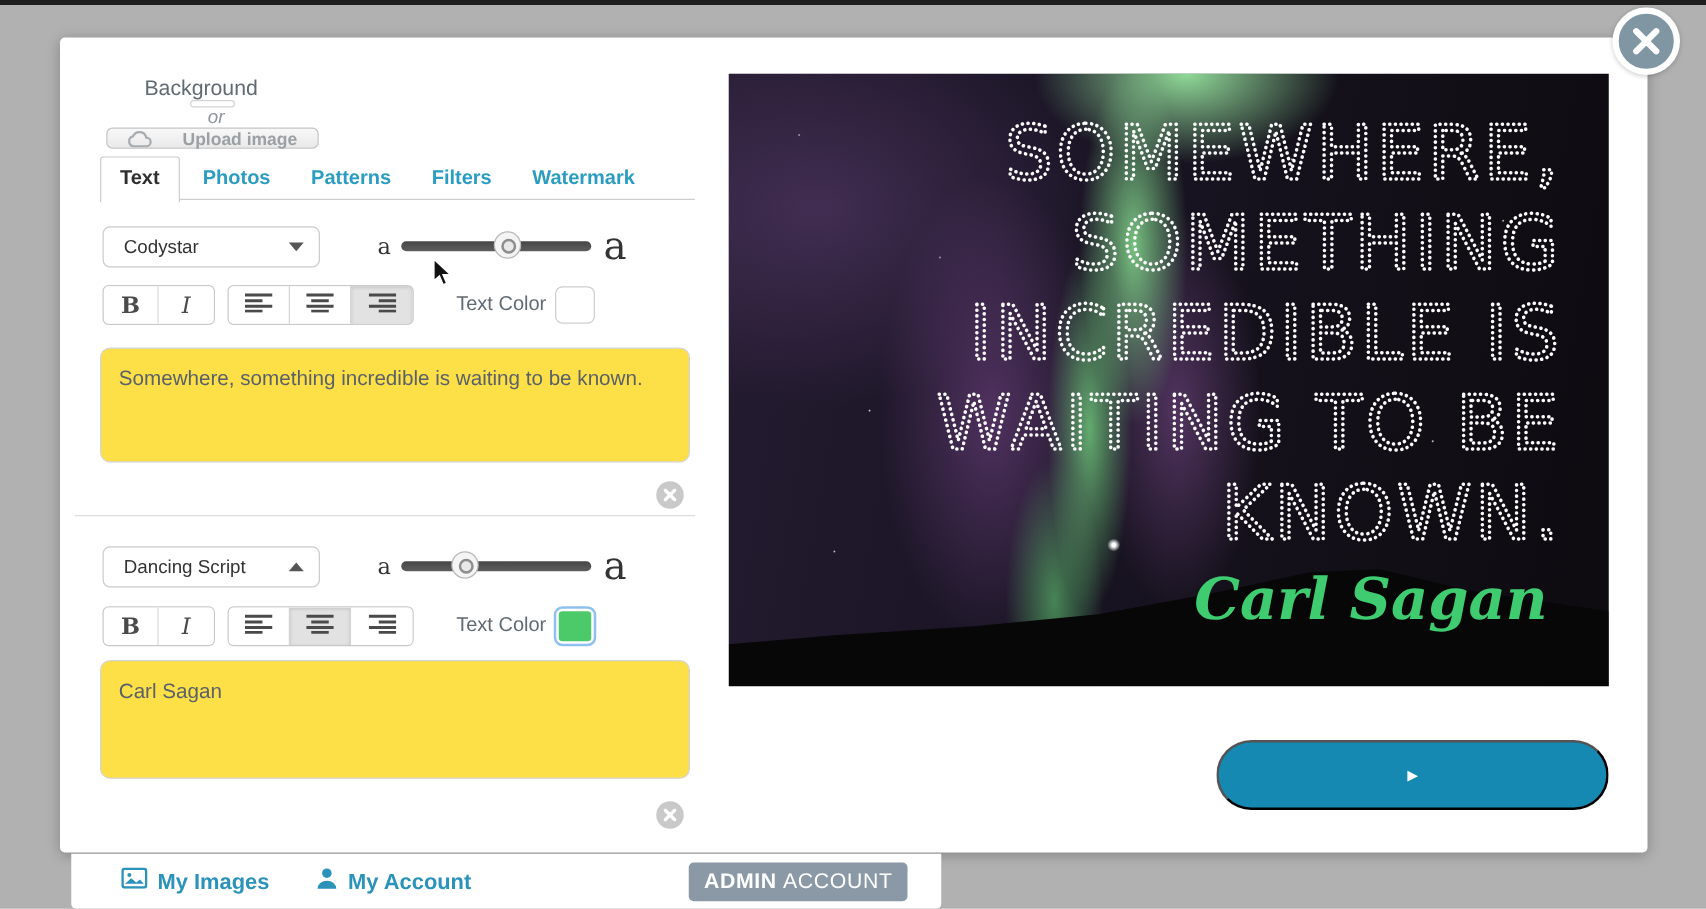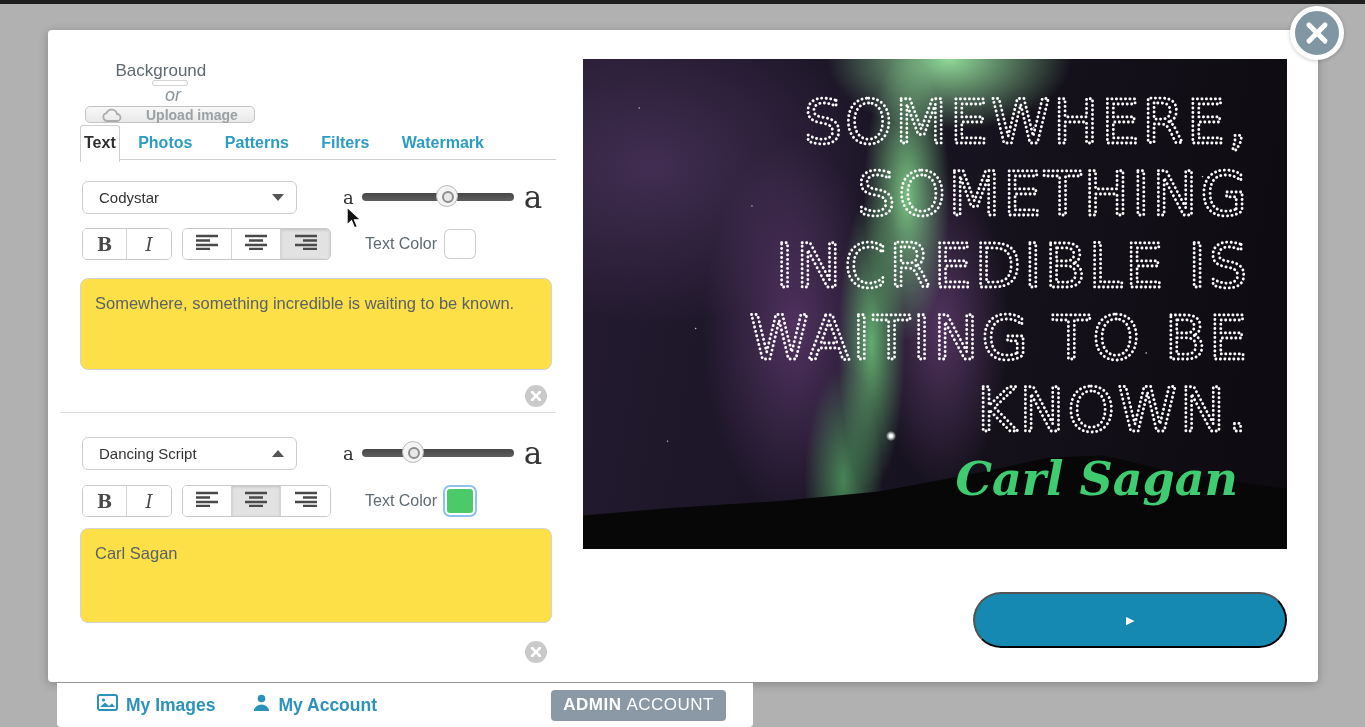--- a/index.html
+++ b/index.html
@@ -12,40 +12,40 @@
   .topstrip{position:absolute;left:0;top:0;width:1365px;height:4px;background:#1e1e1e;}
   .modal{
     position:absolute;left:48px;top:30px;width:1270px;height:652px;
     background:#ffffff;border-radius:4px;box-shadow:0 2px 10px rgba(0,0,0,.25);
   }
   
   .bg-row{position:absolute;left:37px;top:31px;height:40px;display:flex;align-items:center;flex-direction:column;}
   .bg-label{font-size:17px;color:#5f6a72;margin-right:18px;}
   .bg-swatch{width:30px;height:30px;border-radius:6px;border:2px solid #fff;
     box-shadow:0 0 0 1px #d4d4d4;background:#2e4358;cursor:pointer;}
-  .or-label{font-style:italic;color:#8a949b;font-size:18px;margin:0 16px 0 22px;}
+  .or-label{font-style:italic;color:#8a949b;font-size:15px;margin:0 16px 0 22px;}
   .upload-btn{
     display:flex;align-items:center;gap:24px;height:17px;padding:0 16px;
     background:linear-gradient(#f8f8f8,#e9e9e9);border:1px solid #c3c3c3;border-radius:5px;
     color:#9aa0a4;font-size:14px;font-weight:bold;cursor:pointer;
   }
   .upload-btn svg{display:block;}
   
   .tabs{position:absolute;left:32px;top:95px;width:476px;height:35px;}
   .tabs .underline{position:absolute;left:0;right:0;bottom:0;height:1px;background:#cfcfcf;}
   .tab{position:relative;display:inline-block;padding:8px 14px 9px;font-size:16px;color:#2b9cc2;
     cursor:pointer;font-weight:bold;}
   .tab.active{
     color:#2f2f2f;background:#fff;border:1px solid #cfcfcf;border-bottom:none;border-radius:3px 3px 0 0;
-    z-index:2;padding:8px 3px 10px;
+    z-index:2;padding:8px 15px 10px;
   }
   
   .font-row{position:absolute;left:34px;height:34px;display:flex;align-items:center;}
   .font-select{
-    width:215px;height:33px;border:1px solid #ccc;border-radius:6px;background:#fff;
+    width:174px;height:33px;border:1px solid #ccc;border-radius:6px;background:#fff;
     display:flex;align-items:center;justify-content:space-between;padding:0 12px 0 16px;
     font-size:15px;color:#333;cursor:pointer;box-sizing:border-box;
   }
   .caret-down{width:0;height:0;border-left:6px solid transparent;border-right:6px solid transparent;
     border-top:7px solid #555;}
   .caret-up{width:0;height:0;border-left:6px solid transparent;border-right:6px solid transparent;
     border-bottom:7px solid #555;}
   .size-a-small{font-family:"DejaVu Serif",serif;font-size:18px;color:#333;margin:0 8px 0 46px;}
   .size-a-big{font-family:"DejaVu Serif",serif;font-size:31px;color:#333;margin-left:10px;}
   .slider{position:relative;width:152px;height:22px;cursor:pointer;}

